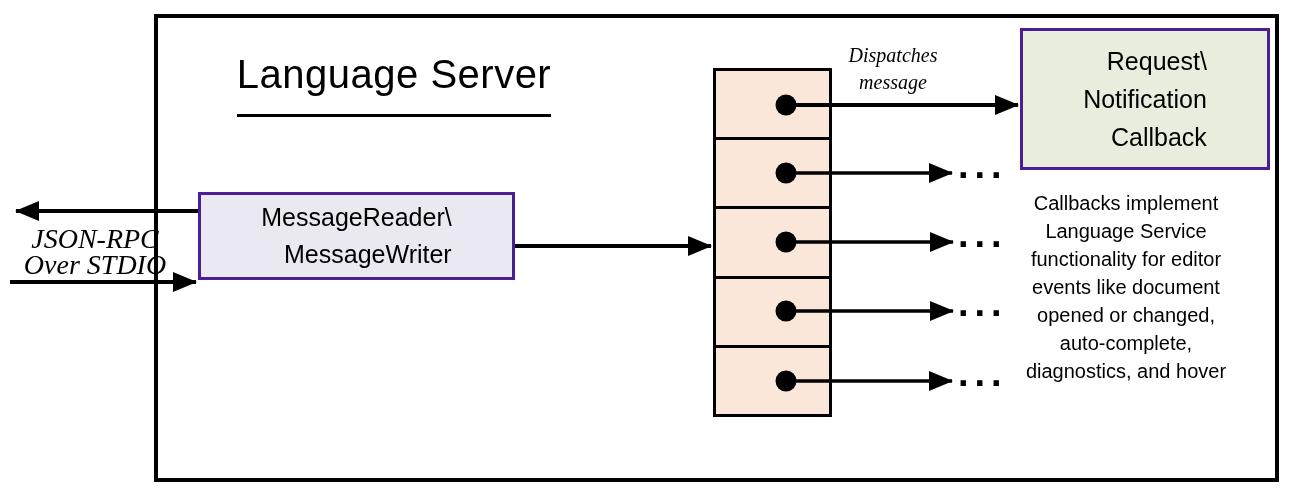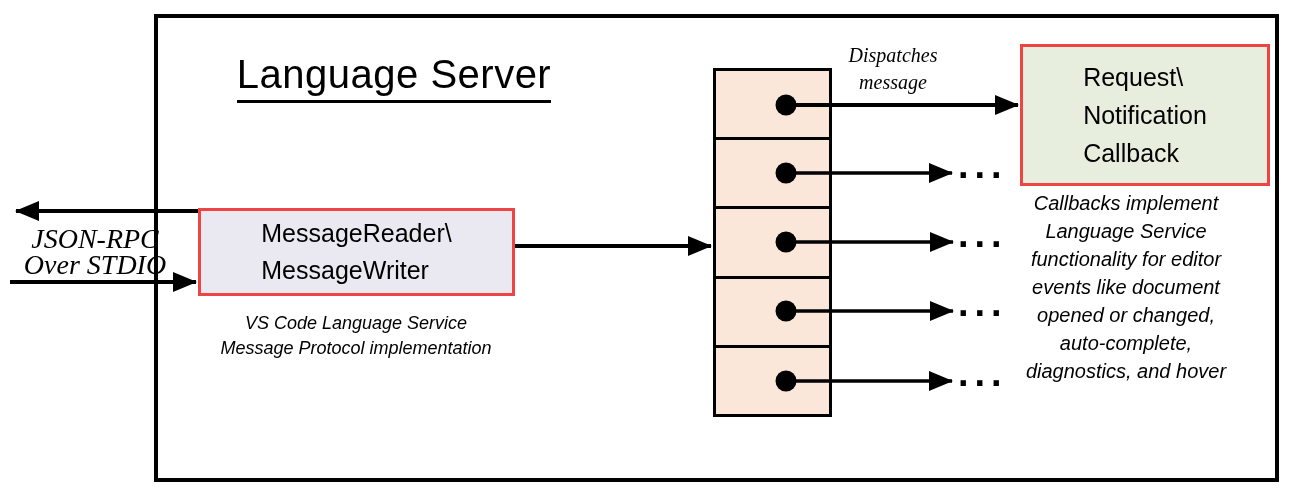--- a/index.html
+++ b/index.html
@@ -2,31 +2,31 @@
 <html><head>
 <meta charset="utf-8">
 <style>
   html,body{margin:0;padding:0;background:#fff;}
   #canvas{
     position:relative;width:1291px;height:494px;background:#ffffff;overflow:hidden;
     font-family:"Liberation Sans",sans-serif;color:#000;
   }
   .abs{position:absolute;box-sizing:border-box;}
   .pre{white-space:pre-line;}
-  .ctr{text-align:center;font-style:italic;}
+  .ctr{text-align:center;}
   .ital{font-style:italic;font-family:Liberation Serif, serif;}
   .box{
-    border:3px solid #ef4444;display:flex;align-items:center;justify-content:center;
-    text-align:left;white-space:pre-line;z-index:2;margin-top:16px;
+    border:3px solid #4c1d95;display:flex;align-items:center;justify-content:center;
+    text-align:right;white-space:pre-line;z-index:2;
   }
   #outer-box{left:154px;top:14px;width:1125px;height:468px;border:4px solid #000;z-index:1;}
   #title-wrap{left:214px;top:52px;width:360px;text-align:center;z-index:3;}
   #title-wrap span{
     display:inline-block;font-size:40px;letter-spacing:0.5px;
-    border-bottom:3px solid #000;padding-bottom:3px;
+    border-bottom:3px solid #000;padding-bottom:17px;
   }
   #reader-box{left:198px;top:192px;width:317px;height:88px;font-size:25px;line-height:37px;}
   #reader-caption{left:176px;top:311px;width:360px;font-size:18px;line-height:25px;z-index:3;}
   #dispatch-map{left:713px;top:68px;width:119px;height:349px;border:3px solid #000;
     display:flex;flex-direction:column;z-index:2;}
   .map-cell{flex:1;}
   .map-cell + .map-cell{border-top:3px solid #000;}
   #map-caption{left:648px;top:427px;width:250px;font-size:18px;line-height:24px;z-index:3;}
   #callback-box{left:1020px;top:28px;width:250px;height:142px;font-size:25px;line-height:38px;}
   #callback-note{left:1002px;top:189px;width:248px;font-size:20px;line-height:28px;z-index:3;}
@@ -51,22 +51,20 @@
   <div id="title-wrap" class="abs">
     <span>Language Server</span>
   </div>
 
   <div id="jsonrpc-label" class="abs pre ctr ital">JSON-RPC
 Over STDIO</div>
 
   <div id="reader-box" class="abs box" style="background-color: rgb(234, 233, 241);">MessageReader\
 MessageWriter</div>
 
-  <div id="reader-caption" class="abs pre ctr">VS Code Language Service
-Message Protocol implementation</div>
 
 
   <div id="dispatch-map" class="abs" style="background-color: rgb(251, 231, 218);">
       <div class="map-cell"></div>
       <div class="map-cell"></div>
       <div class="map-cell"></div>
       <div class="map-cell"></div>
       <div class="map-cell"></div>
     </div>
 

